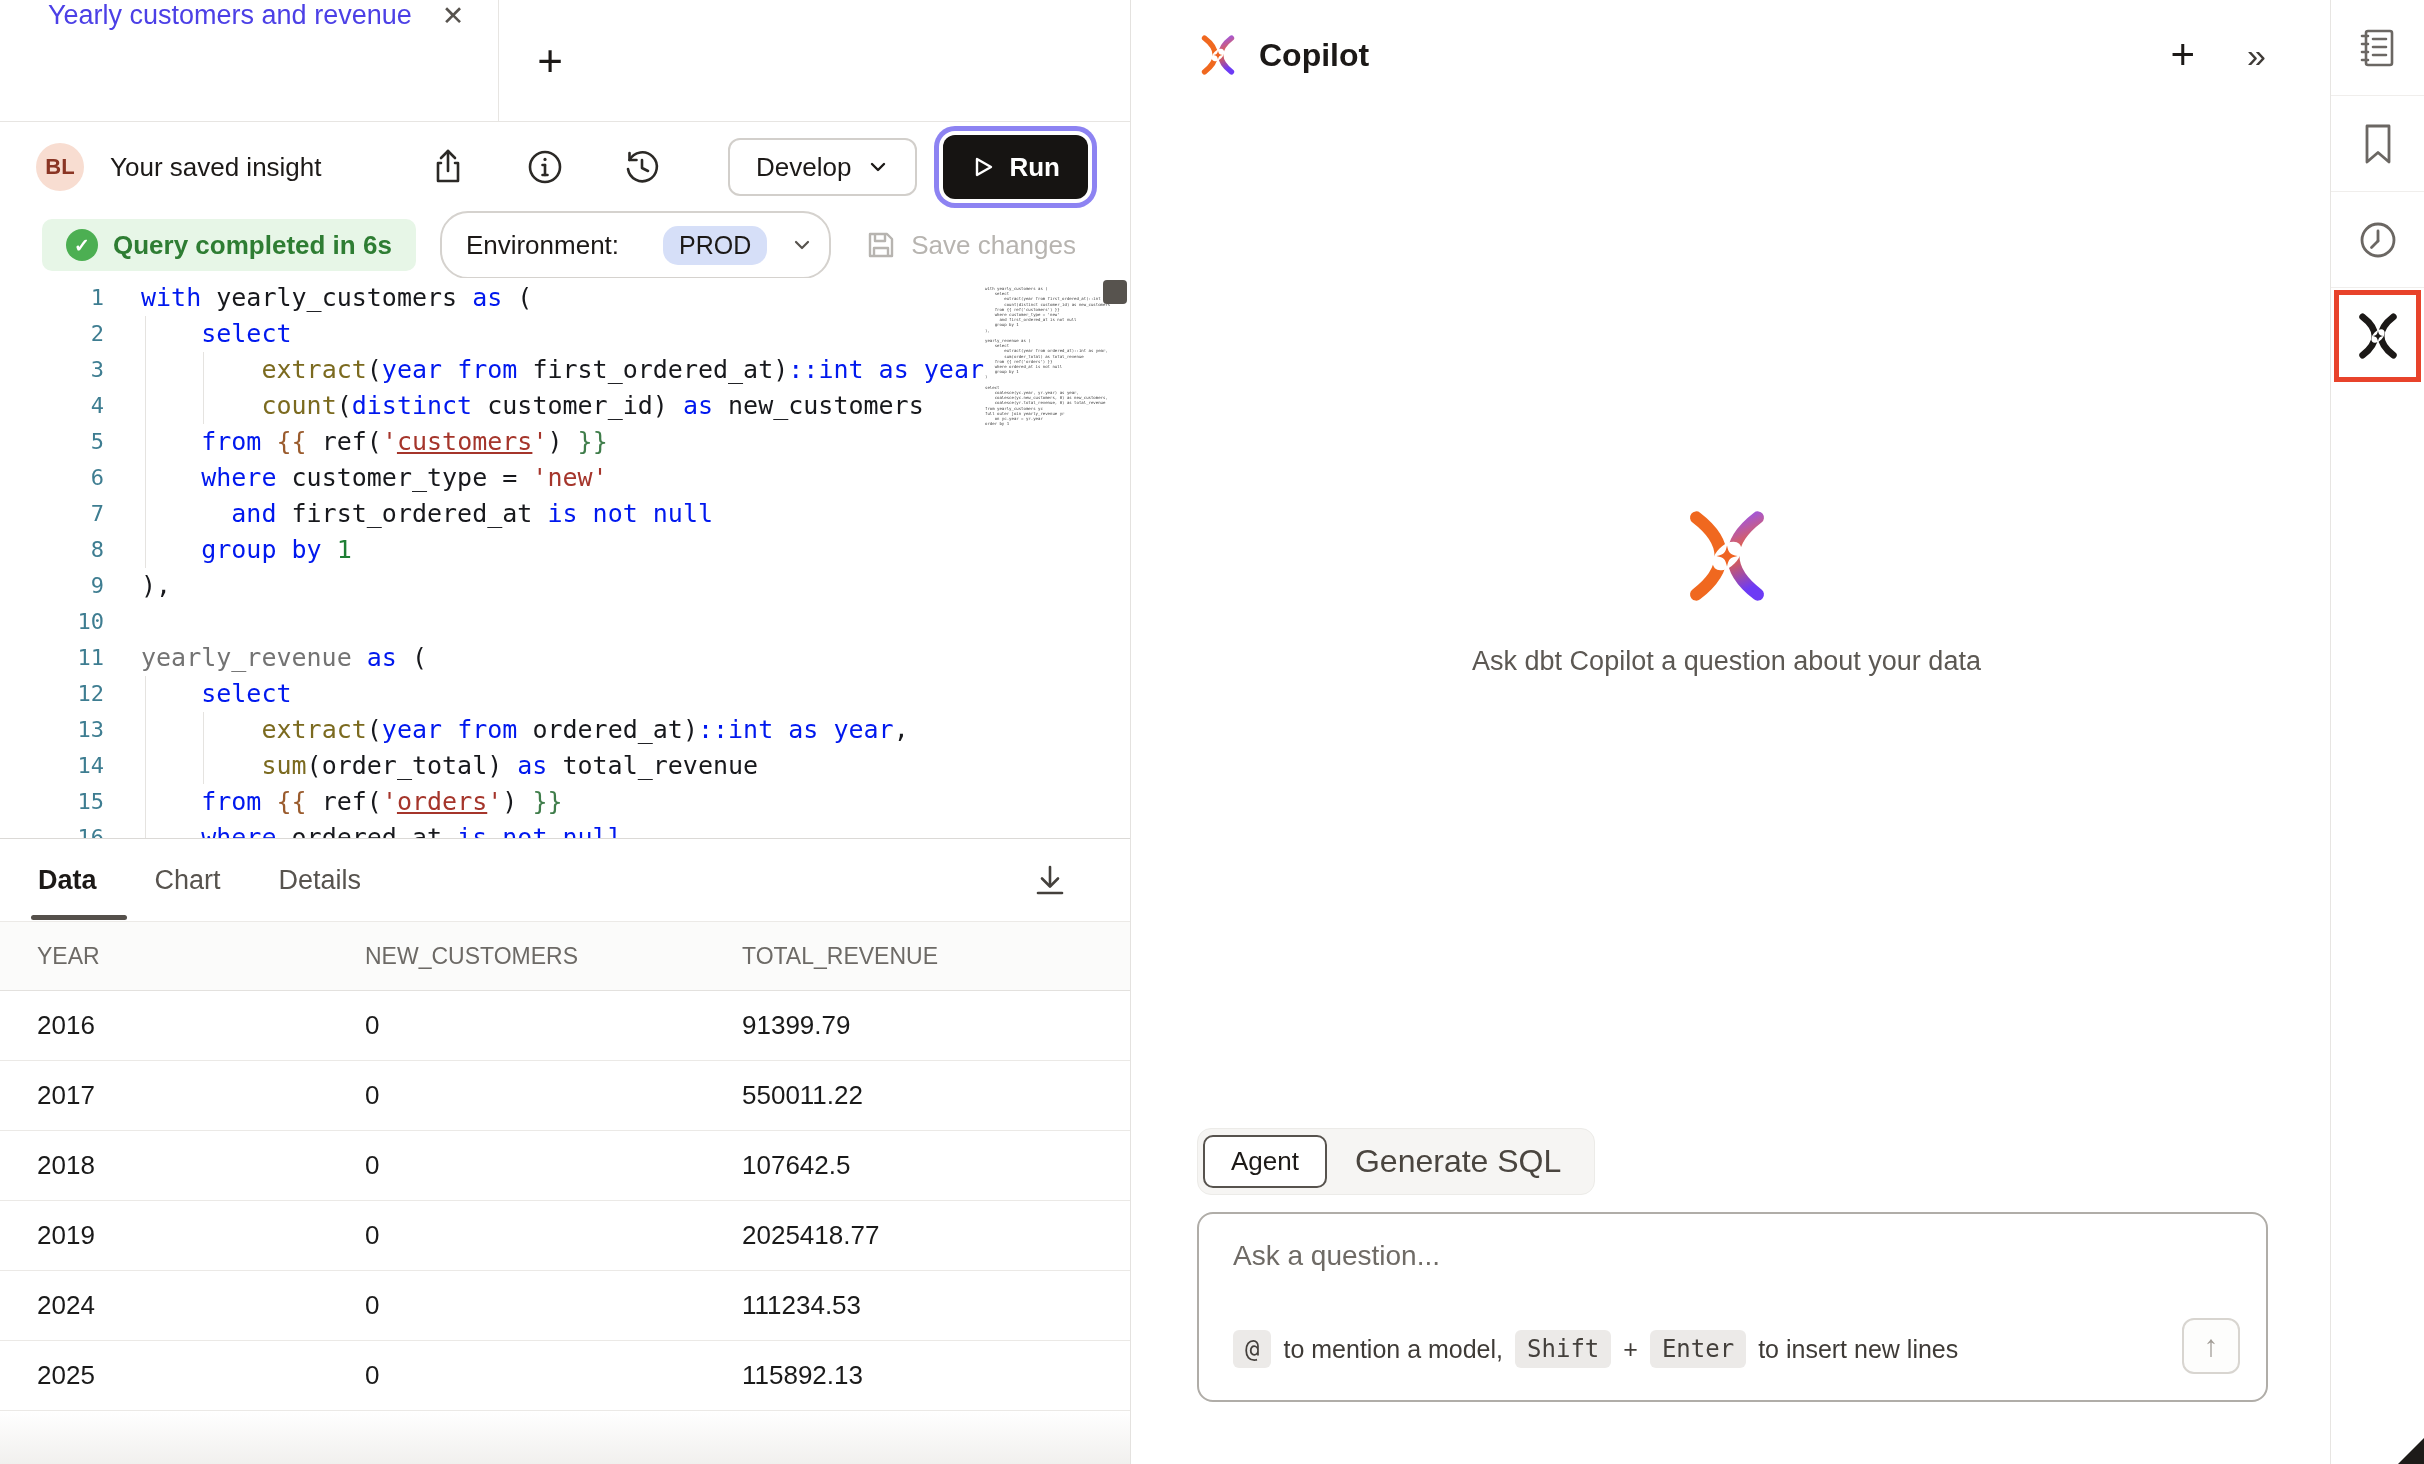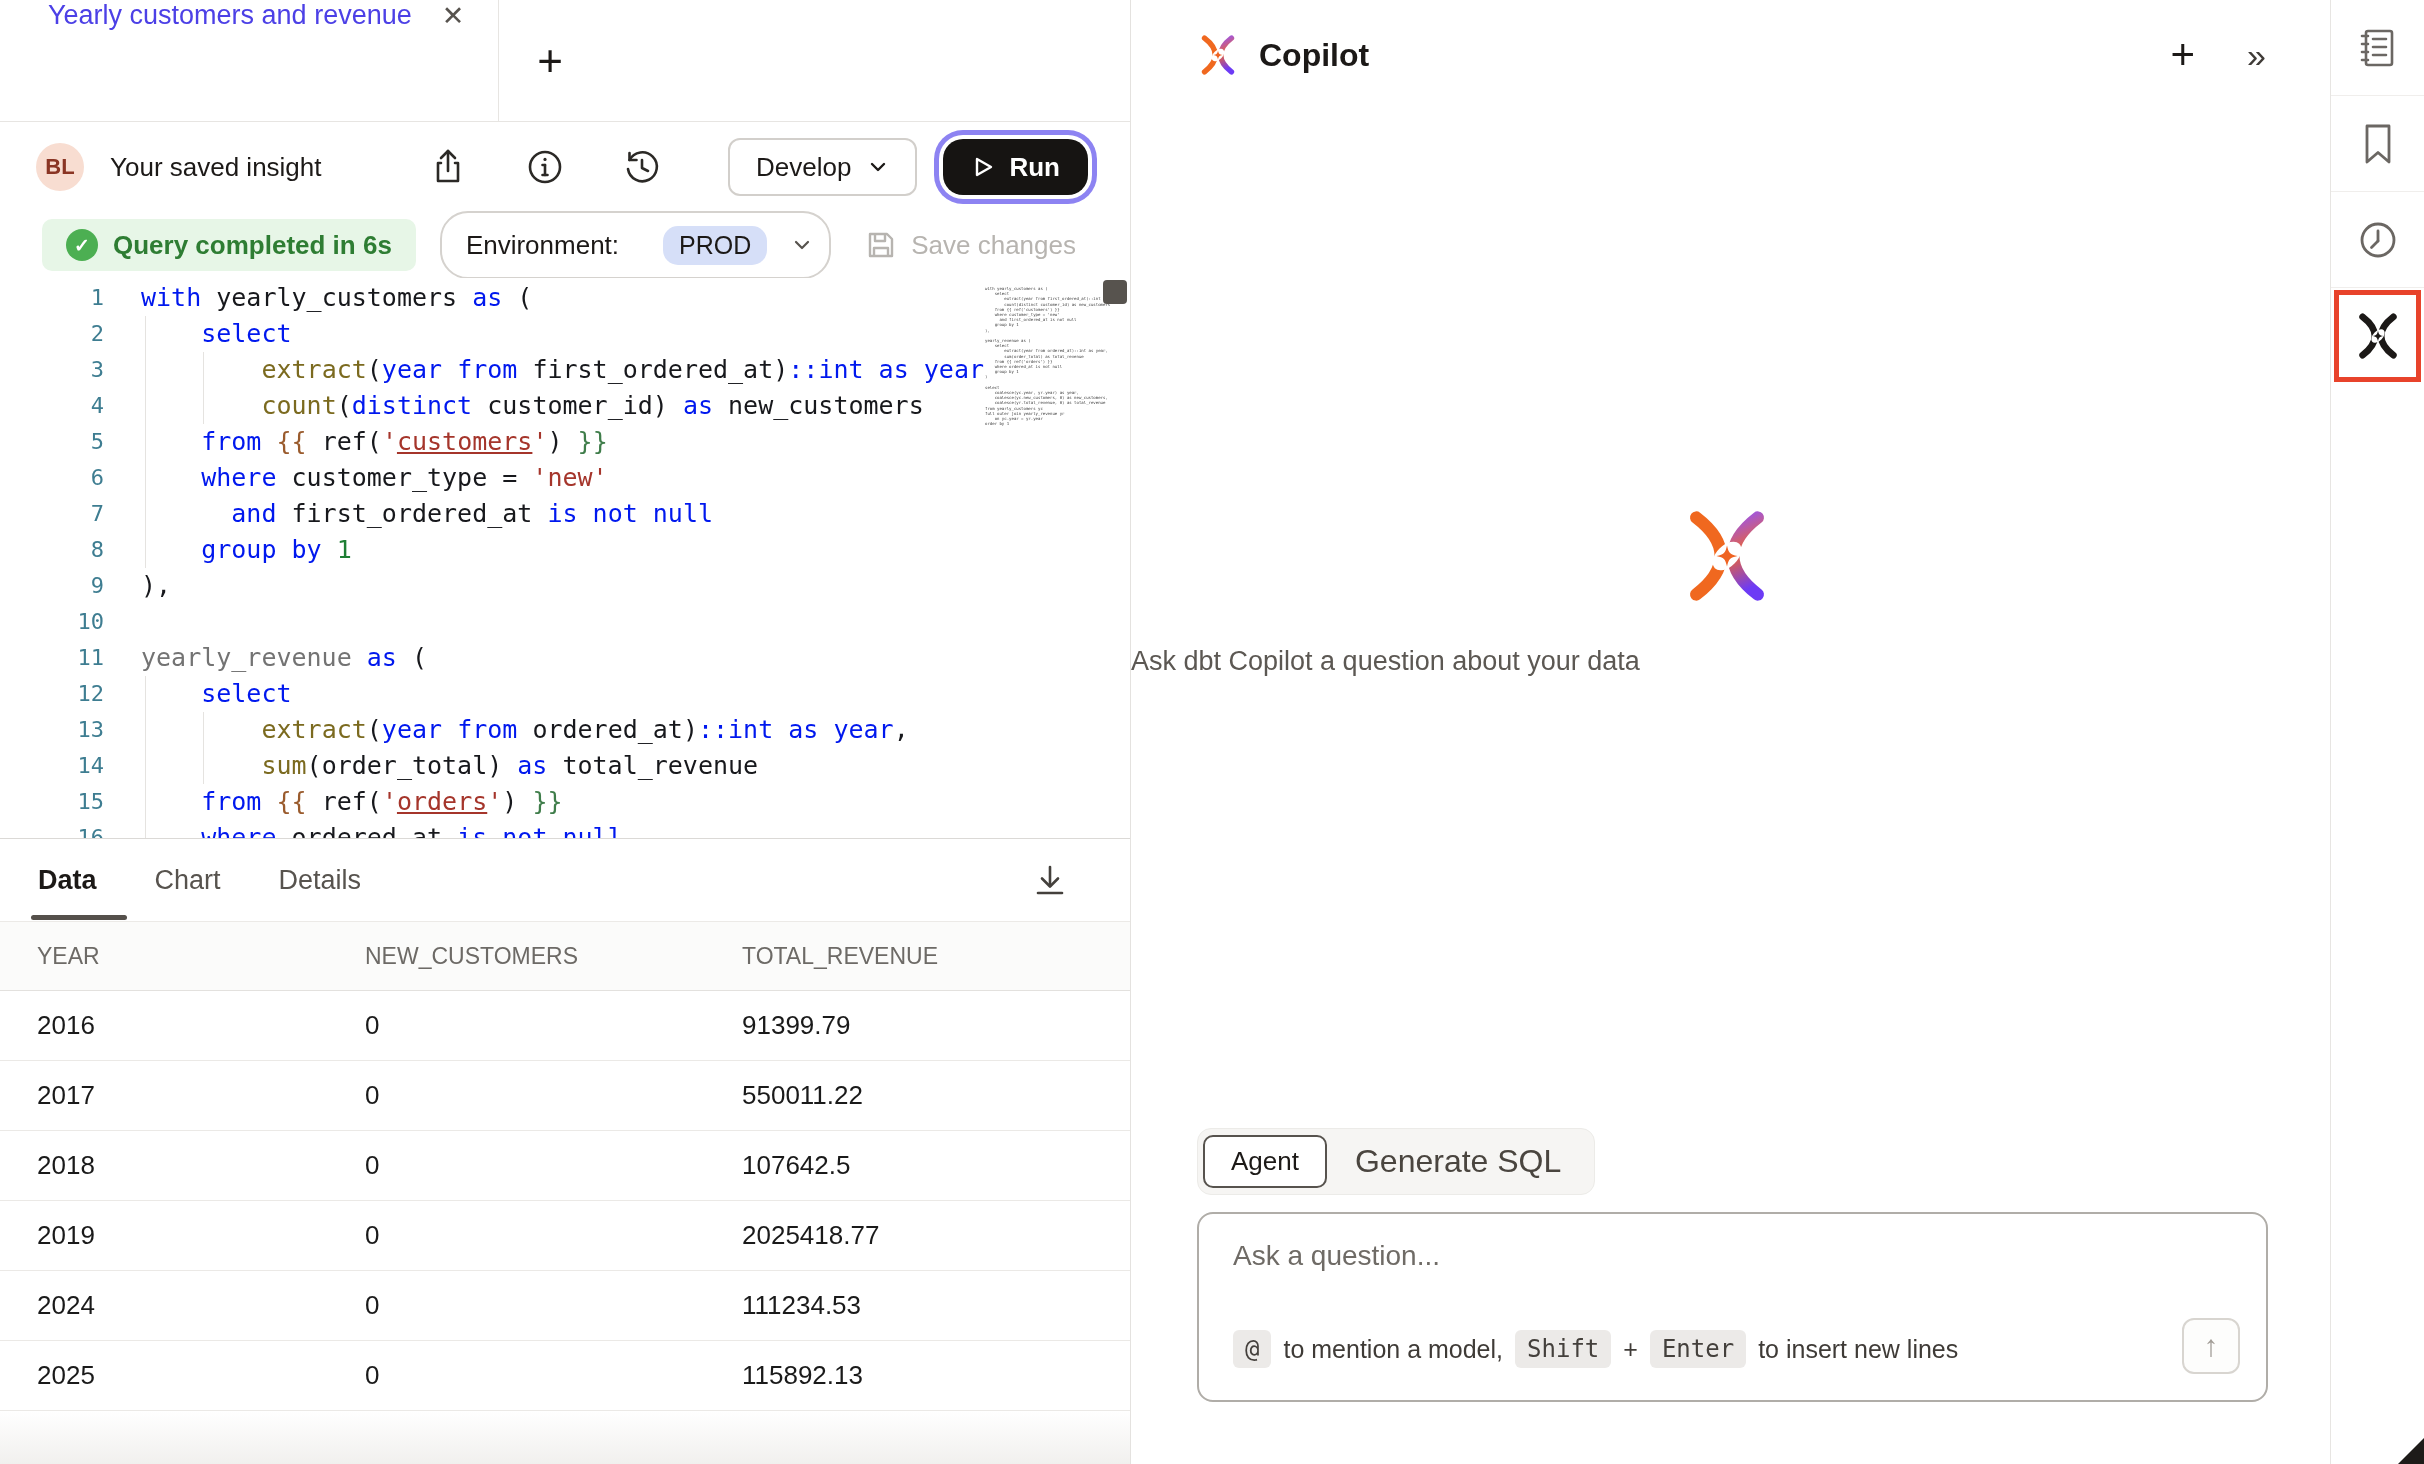--- a/index.html
+++ b/index.html
@@ -17,22 +17,22 @@
   .newtab { display: flex; align-items: center; margin-left: 38px; font-size: 44px; font-weight: 300; color: #1c1917; }
 
   .hdr { height: 90px; flex: none; display: flex; align-items: center; padding: 0 28px 0 36px; }
   .avatar { width: 48px; height: 48px; border-radius: 50%; background: #f8ddd1; color: #8a3524;
     font-size: 22px; font-weight: bold; display: flex; align-items: center; justify-content: center; flex: none; }
   .hdr-title { font-size: 26px; margin-left: 26px; }
   .hdr-spacer { flex: 1; }
   .hicon { width: 42px; height: 42px; display: flex; align-items: center; justify-content: center; margin-right: 55px; cursor: pointer; }
   .btn-develop { display: flex; align-items: center; gap: 16px; height: 58px; padding: 0 26px;
     border: 2px solid #d2cfcb; border-radius: 12px; background: #fff; font-size: 26px; margin-left: 10px; cursor: pointer; }
-  .btn-run { display: flex; align-items: center; gap: 14px; height: 56px; padding: 0 28px; margin-left: 26px; margin-right: 14px;
-    background: #161412; color: #fff; font-size: 26px; font-weight: bold; border-radius: 20px; cursor: pointer;
+  .btn-run { display: flex; align-items: center; gap: 14px; height: 64px; padding: 0 28px; margin-left: 26px; margin-right: 14px;
+    background: #161412; color: #fff; font-size: 26px; font-weight: bold; border-radius: 12px; cursor: pointer;
     box-shadow: 0 0 0 4px #ffffff, 0 0 0 9px #8d83f2; }
 
   .statusrow { height: 66px; flex: none; display: flex; align-items: center; padding: 0 30px 0 42px; }
   .qbadge { display: flex; align-items: center; gap: 15px; height: 52px; padding: 0 24px; border-radius: 10px;
     background: #e7f6e7; color: #2e7d33; font-size: 26px; font-weight: 600; }
   .checkc { width: 32px; height: 32px; border-radius: 50%; background: #4caf52; color: #fff; font-size: 19px;
     display: flex; align-items: center; justify-content: center; font-weight: bold; }
   .envpill { display: flex; align-items: center; gap: 24px; height: 68px; margin-left: 24px; padding: 0 16px 0 24px;
     border: 2px solid #d5d2ce; border-radius: 28px; font-size: 26px; background: #fff; cursor: pointer; }
   .prodchip { background: #d6dff8; border-radius: 15px; padding: 5px 16px; font-size: 25px; margin-left: 20px; }
@@ -62,21 +62,21 @@
   .trow { height: 70px; flex: none; display: flex; align-items: center; border-bottom: 1px solid #ebe9e6; font-size: 26px; color: #1a1a1a; }
   .c0 { padding-left: 37px; width: 365px; } .c1 { width: 377px; } .c2 { flex: 1; }
   .tfoot { flex: 1; background: linear-gradient(#ffffff, #f1f0ee); }
 
   
   .copilot { flex: 1; position: relative; background: #fff; }
   .cp-hdr { position: absolute; top: 0; left: 0; right: 0; height: 110px; display: flex; align-items: center; padding: 0 48px 0 66px; }
   .cp-title { font-size: 32px; font-weight: bold; margin-left: 20px; }
   .cp-plus { margin-left: auto; font-size: 42px; font-weight: 300; cursor: pointer; }
   .cp-collapse { margin-left: 52px; margin-right: 18px; font-size: 34px; color: #3f3b37; cursor: pointer; letter-spacing: -2px; }
-  .cp-empty { position: absolute; top: 508px; left: 0; right: 8px; text-align: left; }
+  .cp-empty { position: absolute; top: 508px; left: 0; right: 8px; text-align: center; }
   .cp-empty-text { margin-top: 42px; font-size: 27px; color: #5c5853; }
   .cp-modes { position: absolute; left: 66px; top: 1128px; display: inline-flex; align-items: center;
     background: #f6f5f3; border: 1px solid #ecebe8; border-radius: 14px; padding: 5px; }
   .mode-active { background: #fff; border: 2px solid #57534e; border-radius: 10px; padding: 9px 26px; font-size: 26px; cursor: pointer; }
   .mode { padding: 9px 28px; font-size: 32px; color: #4a453f; cursor: pointer; }
   .cp-input { position: absolute; left: 66px; right: 62px; top: 1212px; height: 190px;
     border: 2px solid #b0ada8; border-radius: 16px; background: #fff; }
   .cp-placeholder { position: absolute; left: 34px; top: 26px; font-size: 28px; color: #6f6b66; }
   .cp-hint { position: absolute; left: 34px; bottom: 32px; display: flex; align-items: center; gap: 12px; font-size: 25px; color: #3f3b37; }
   .kbd { background: #eceae8; border-radius: 6px; padding: 5px 12px; font-family: "DejaVu Sans Mono", monospace; font-size: 24px; color: #44403c; }

